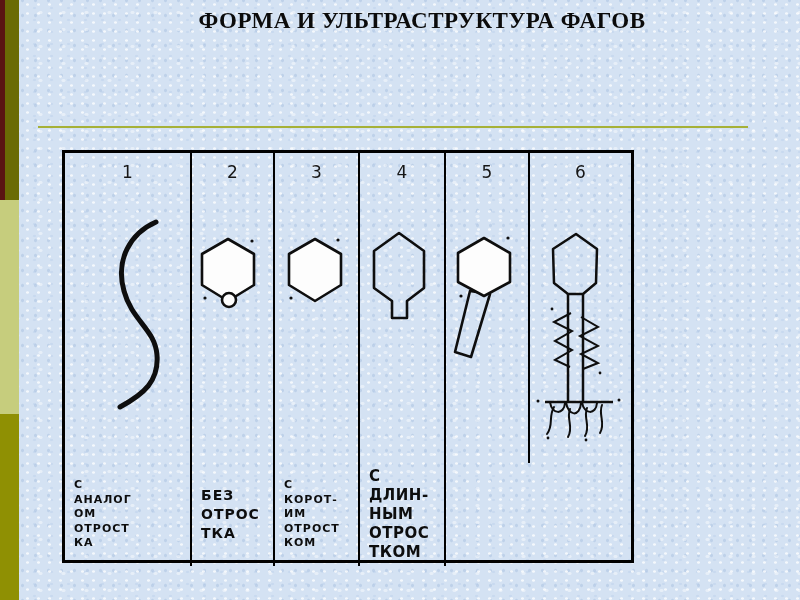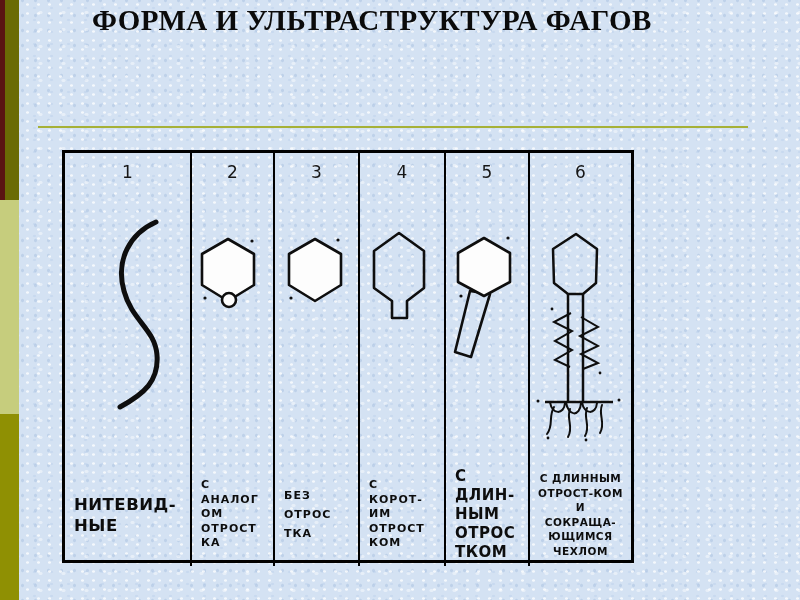--- a/index.html
+++ b/index.html
@@ -23,22 +23,22 @@
   .sb{position:absolute;}
   .sb-maroon{left:0;top:0;width:5px;height:200px;background:var(--sidebar-maroon,#5a1412);}
   .sb-darkolive{left:5px;top:0;width:14px;height:200px;background:var(--sidebar-dark-olive,#6a6b04);}
   .sb-lightgreen{left:0;top:200px;width:19px;height:214px;background:var(--sidebar-light-green,#c6cd7d);}
   .sb-olive{left:0;top:414px;width:19px;height:186px;background:var(--sidebar-olive,#8f9003);}
 
   
   .title{
     position:absolute;left:92px;top:6px;width:660px;
     font-family:"Liberation Serif","DejaVu Serif",serif;
-    font-weight:bold;font-size:29px;line-height:29px;
-    letter-spacing:.5px;color:var(--title-text,#0b0b0b);
+    font-weight:bold;font-size:23px;line-height:29px;
+    letter-spacing:.5px;color:var(--title-text,#0b0b0b);text-align:center;
   }
 
   .rule{
     position:absolute;left:38px;top:126px;width:710px;height:2px;
     background:var(--divider-olive,#a6b138);
   }
 
   
   .phage-table{
     position:absolute;left:62px;top:150px;width:572px;height:413px;
@@ -55,21 +55,21 @@
     font-size:17px;color:#161616;
   }
   .draw svg{display:block;width:100%;height:100%;}
   .lbl{
     display:flex;align-items:center;
     font-weight:bold;white-space:pre-line;
     padding:4px 4px 4px 9px;
   }
   .lbl-1{font-size:16.5px;line-height:21px;letter-spacing:.5px;}
   .lbl-2{font-size:11px;line-height:14.5px;letter-spacing:1px;}
-  .lbl-3{font-size:11px;line-height:19px;letter-spacing:1px;}
+  .lbl-3{font-size:14px;line-height:19px;letter-spacing:1px;}
   .lbl-4{font-size:11px;line-height:14.5px;letter-spacing:1px;}
   .lbl-5{font-size:15px;line-height:19px;letter-spacing:.5px;}
   .lbl-6{font-size:10.5px;line-height:14.5px;letter-spacing:.5px;justify-content:center;text-align:center;padding:4px 3px;}
 
   .ink{stroke:#0e0e0e;}
 </style>
 </head>
 <body>
 
 <div class="slide">
@@ -151,41 +151,33 @@
           <path class="ink" d="M20,211 C22,224 34,224 35,212 M36,211 C38,226 50,226 51,212 M52,211 C54,224 66,224 67,212" fill="none" stroke-width="2"></path>
           <path class="ink" d="M24,216 C18,226 24,234 17,243 M40,218 C36,228 44,236 38,246 M57,217 C53,227 61,235 55,245 M72,214 C68,224 76,232 70,242" fill="none" stroke-width="2" stroke-linecap="round"></path>
           <circle cx="8" cy="210" r="1.5" fill="#0e0e0e"></circle>
           <circle cx="89" cy="209" r="1.5" fill="#0e0e0e"></circle>
           <circle cx="18" cy="247" r="1.4" fill="#0e0e0e"></circle>
           <circle cx="56" cy="249" r="1.4" fill="#0e0e0e"></circle>
         </g>
       </svg>
     </div>
 
-    <div class="cell lbl lbl-1">НИТЕВИД-
-НЫЕ</div>
     <div class="cell lbl lbl-2">С
 АНАЛОГ
 ОМ
 ОТРОСТ
 КА</div>
     <div class="cell lbl lbl-3">БЕЗ
 ОТРОС
 ТКА</div>
     <div class="cell lbl lbl-4">С
 КОРОТ-
 ИМ
 ОТРОСТ
 КОМ</div>
     <div class="cell lbl lbl-5">С
 ДЛИН-
 НЫМ
 ОТРОС
 ТКОМ</div>
-    <div class="cell lbl lbl-6 last">С ДЛИННЫМ
-ОТРОСТ-КОМ
-И
-СОКРАЩА-
-ЮЩИМСЯ
-ЧЕХЛОМ</div>
 
   </div>
 </div>
 
 </body></html>

